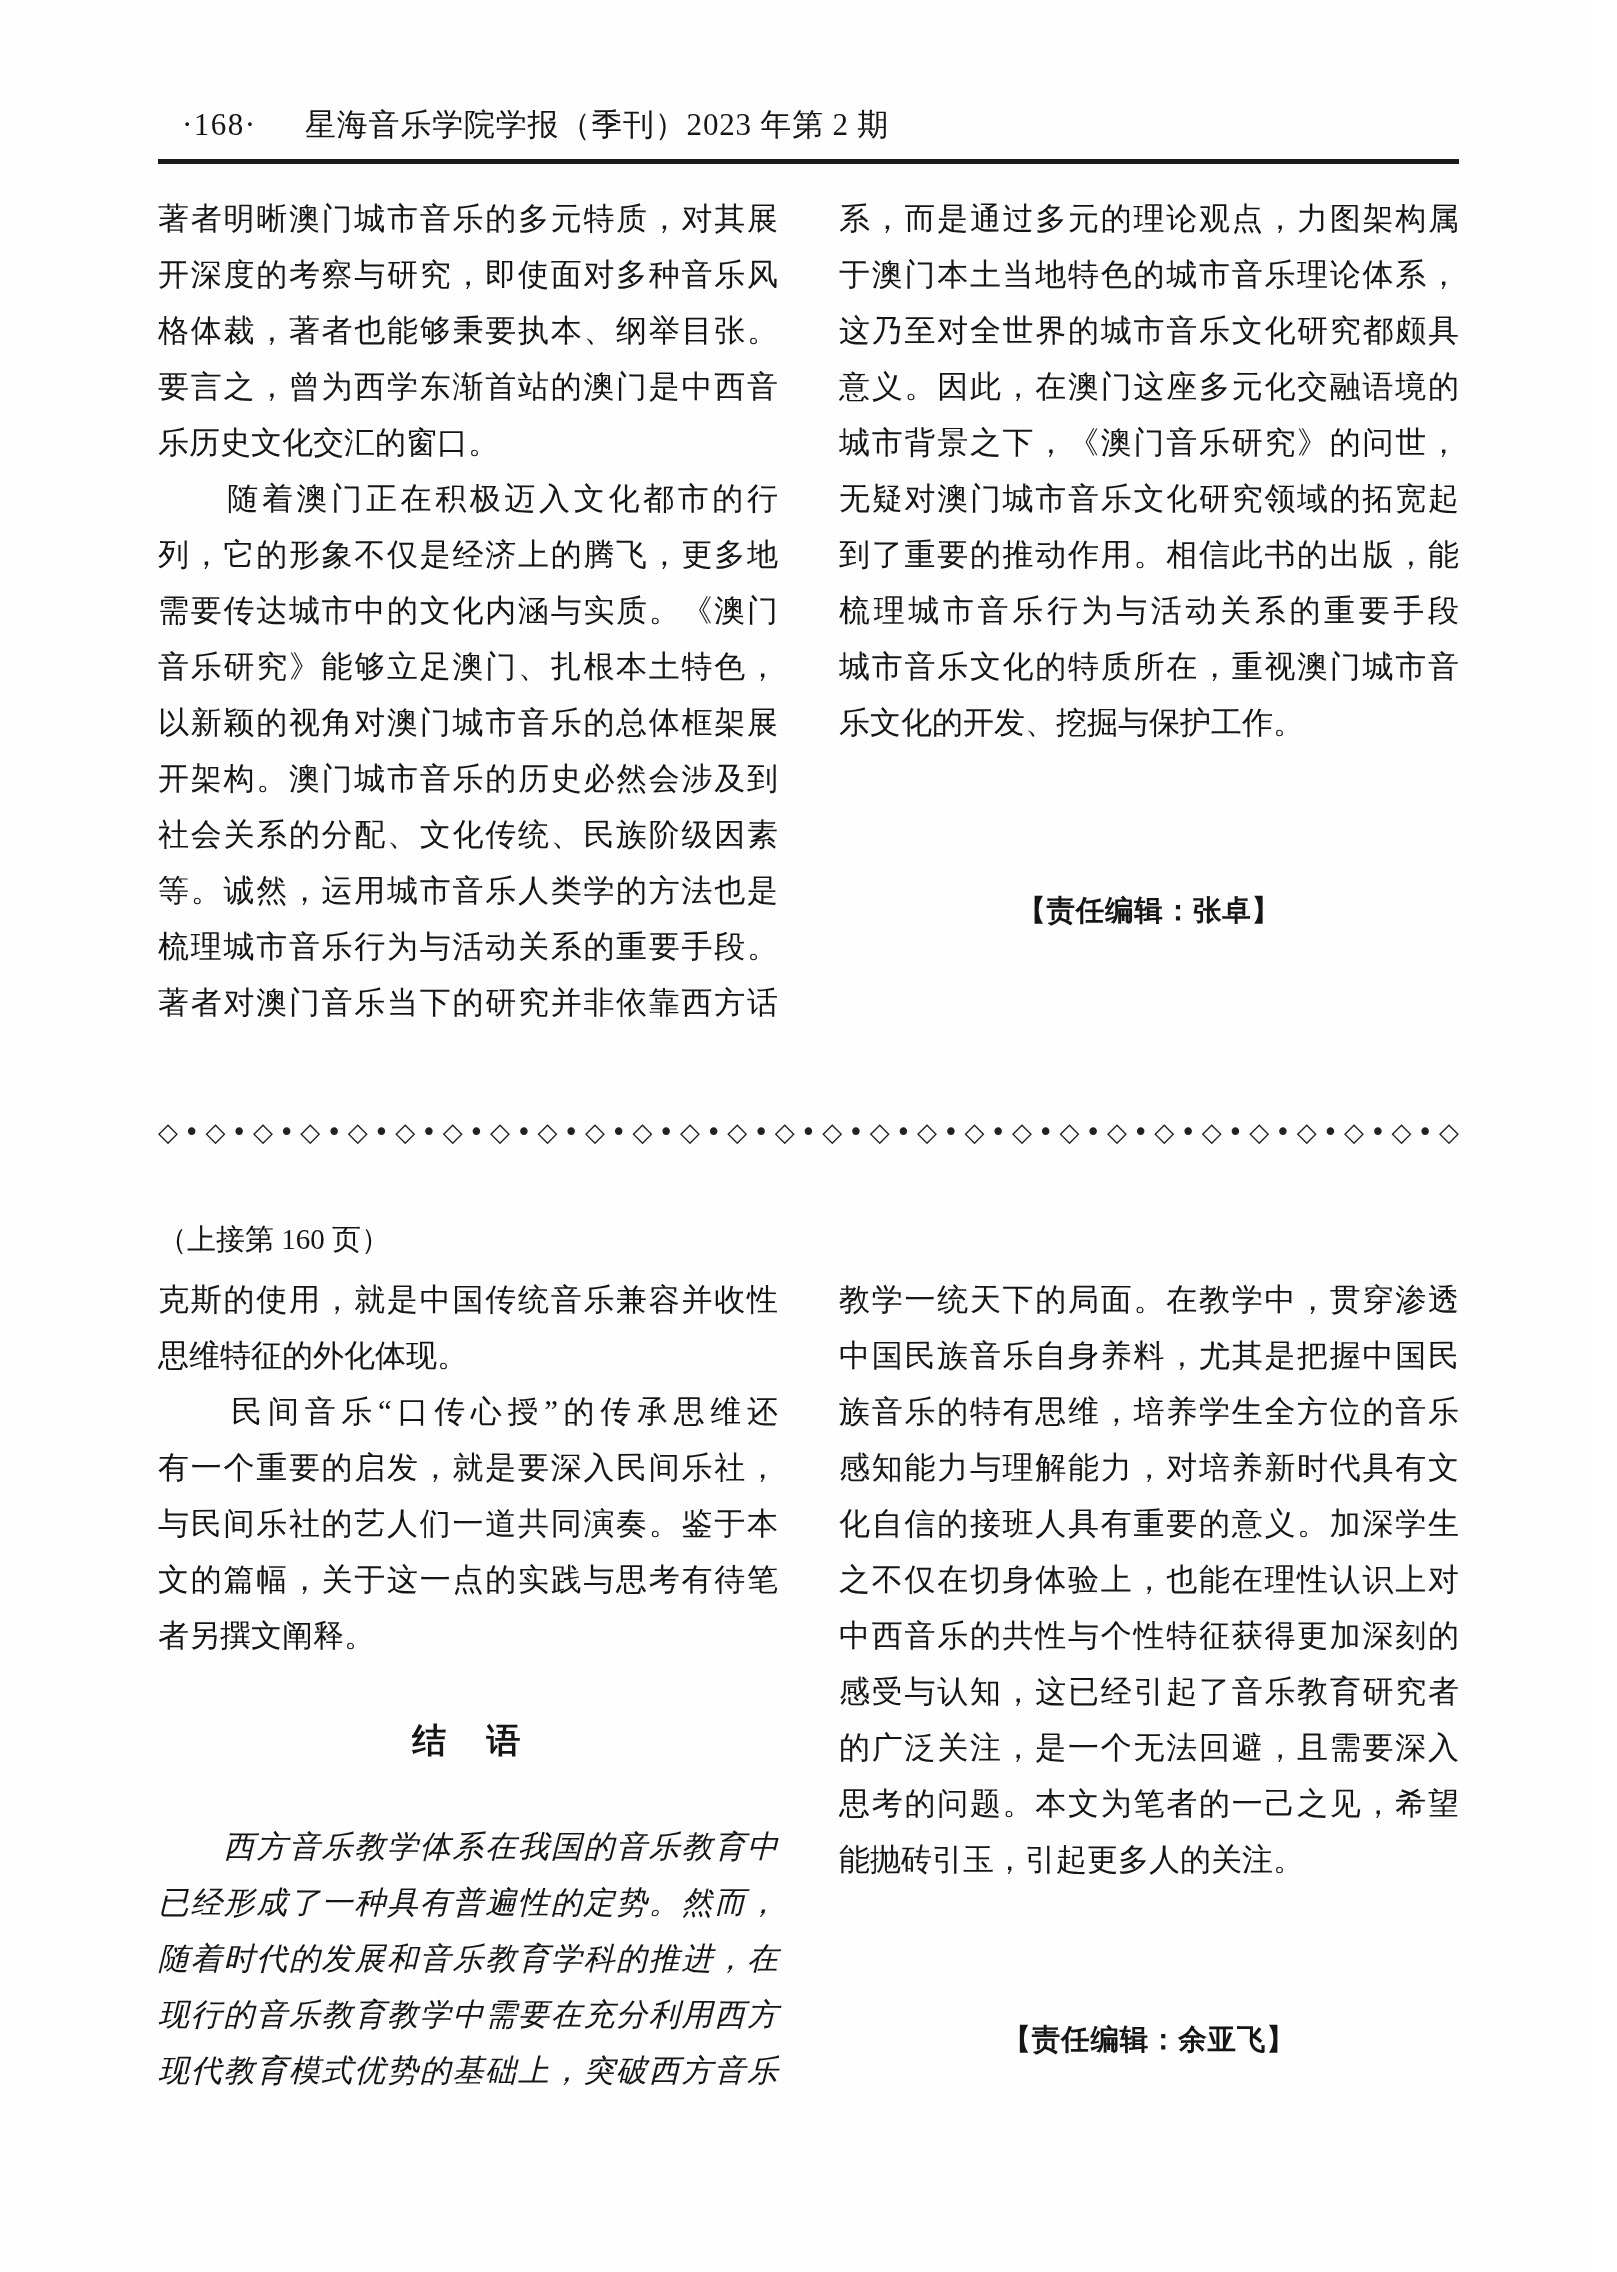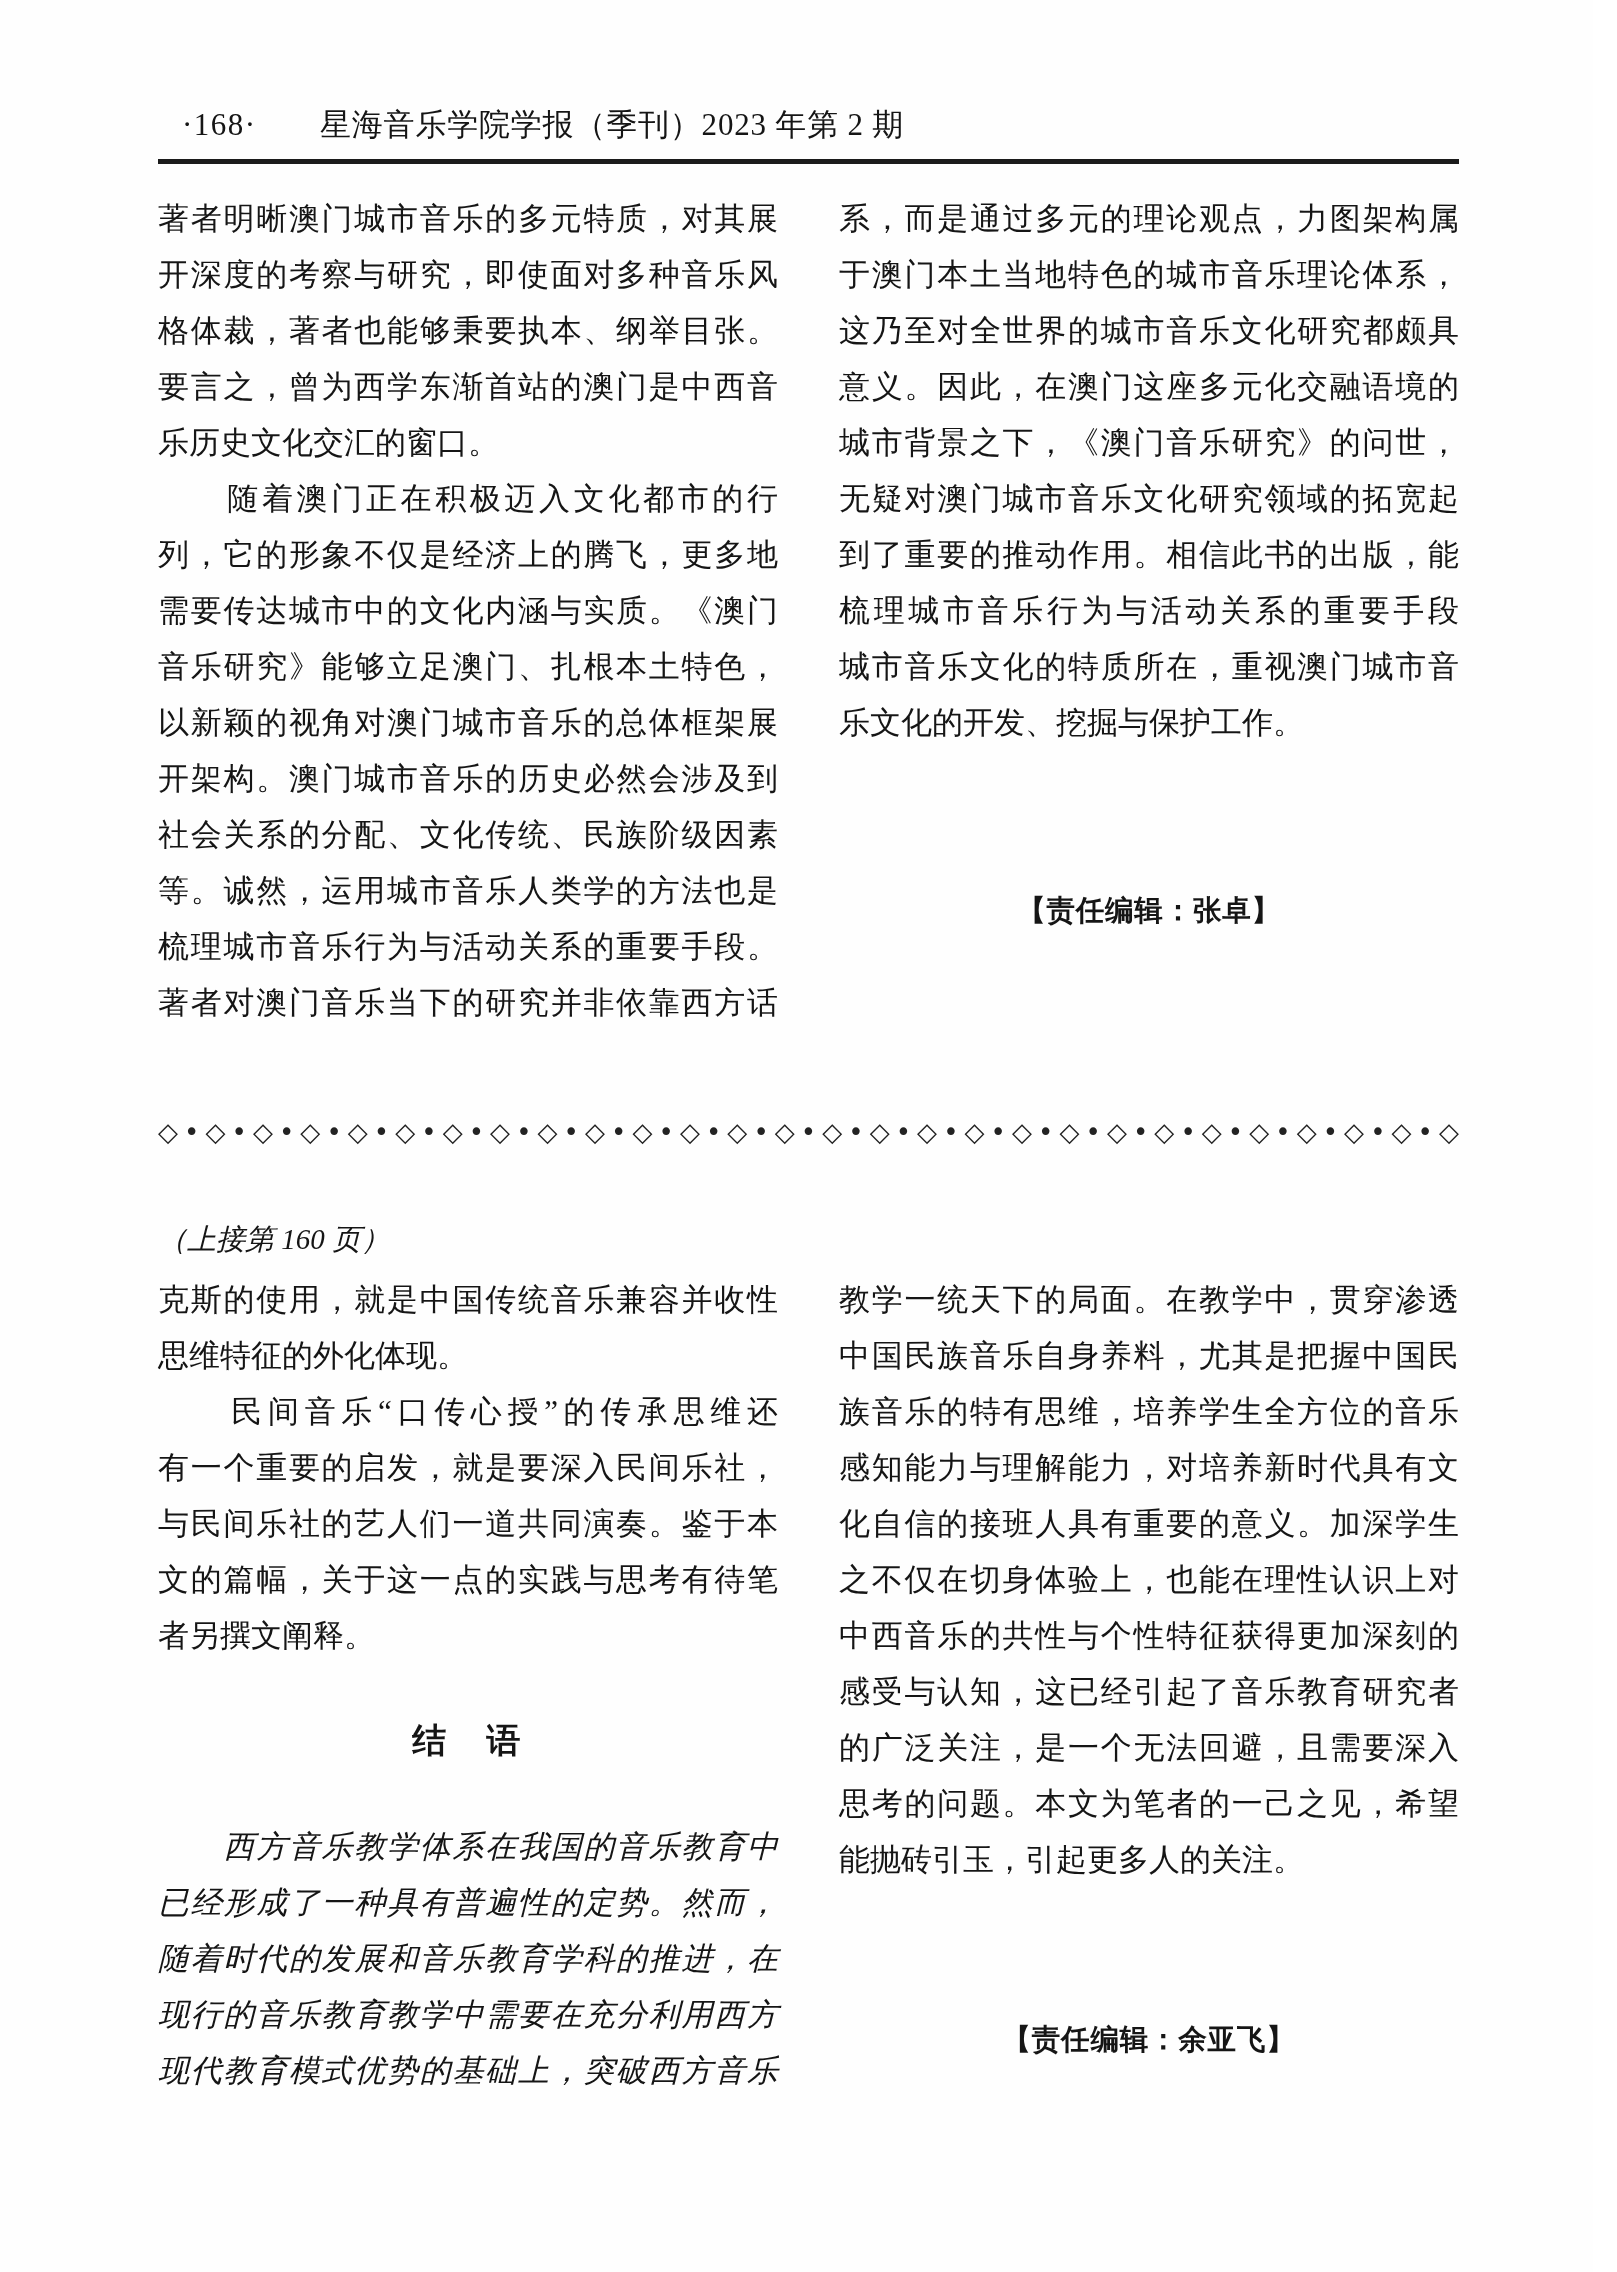--- a/index.html
+++ b/index.html
@@ -8,21 +8,21 @@
     position: relative;
     width: 1593px;
     height: 2273px;
     background: #fefefe;
     color: #151515;
     font-family: "Liberation Serif", "DejaVu Serif", serif;
     overflow: hidden;
   }
   .hdr { position: absolute; top: 105px; left: 0; width: 1617px; height: 40px; font-size: 31px; line-height: 40px; }
   .hdr .pgnum { position: absolute; left: 182px; letter-spacing: 1.5px; }
-  .hdr .jtitle { position: absolute; left: 320px; letter-spacing: 0.8px; }
+  .hdr .jtitle { position: absolute; left: 305px; letter-spacing: 0.8px; }
   .hrule { position: absolute; top: 159px; left: 158px; width: 1301px; height: 4.6px; background: #1b1b1b; }
 
   .col { position: absolute; width: 620px; font-size: 31px; }
   .line { height: 56px; line-height: 56px; white-space: normal; overflow: visible; }
   .fill { text-align: justify; text-align-last: justify; text-justify: inter-character; }
 
   .top-left  { left: 158px;  top: 191px; }
   .top-right { left: 839px; top: 191px; }
 
   .editor {
@@ -36,21 +36,21 @@
 
   .divider {
     position: absolute; left: 158px; top: 1111px; width: 1301px;
     height: 43px; line-height: 43px; font-size: 26px; color: #222;
     font-family: "DejaVu Sans", sans-serif;
     text-align: justify; text-align-last: justify; text-justify: inter-character;
   }
 
   .cont-note {
     position: absolute; left: 158px; top: 1218px; width: 620px;
-    height: 43px; line-height: 43px; font-size: 29px; font-style: italic;
+    height: 43px; line-height: 43px; font-size: 29px; 
   }
 
   .bottom-left-1 { left: 158px;  top: 1272px; }
   .bottom-left-2 { left: 158px;  top: 1819px; font-style: italic; }
   .bottom-right  { left: 839px; top: 1272px; }
 
   .conclusion {
     position: absolute; left: 158px; top: 1683px; width: 620px;
     height: 116px; line-height: 116px; text-align: center;
     font-size: 34px; font-weight: 700; letter-spacing: 3.1px;

